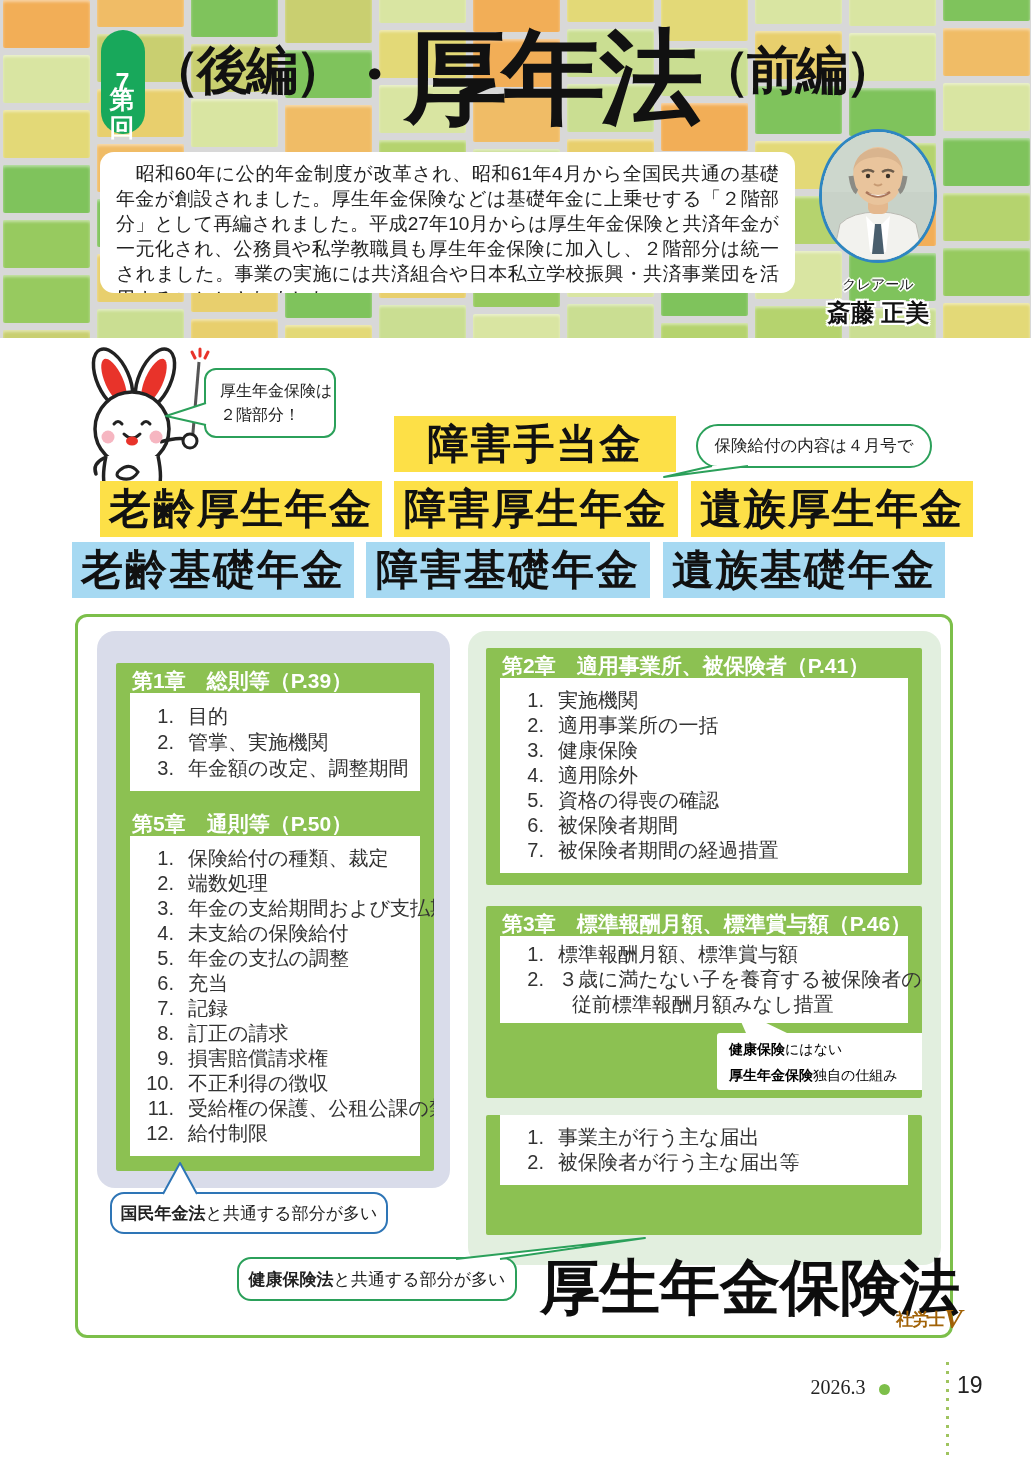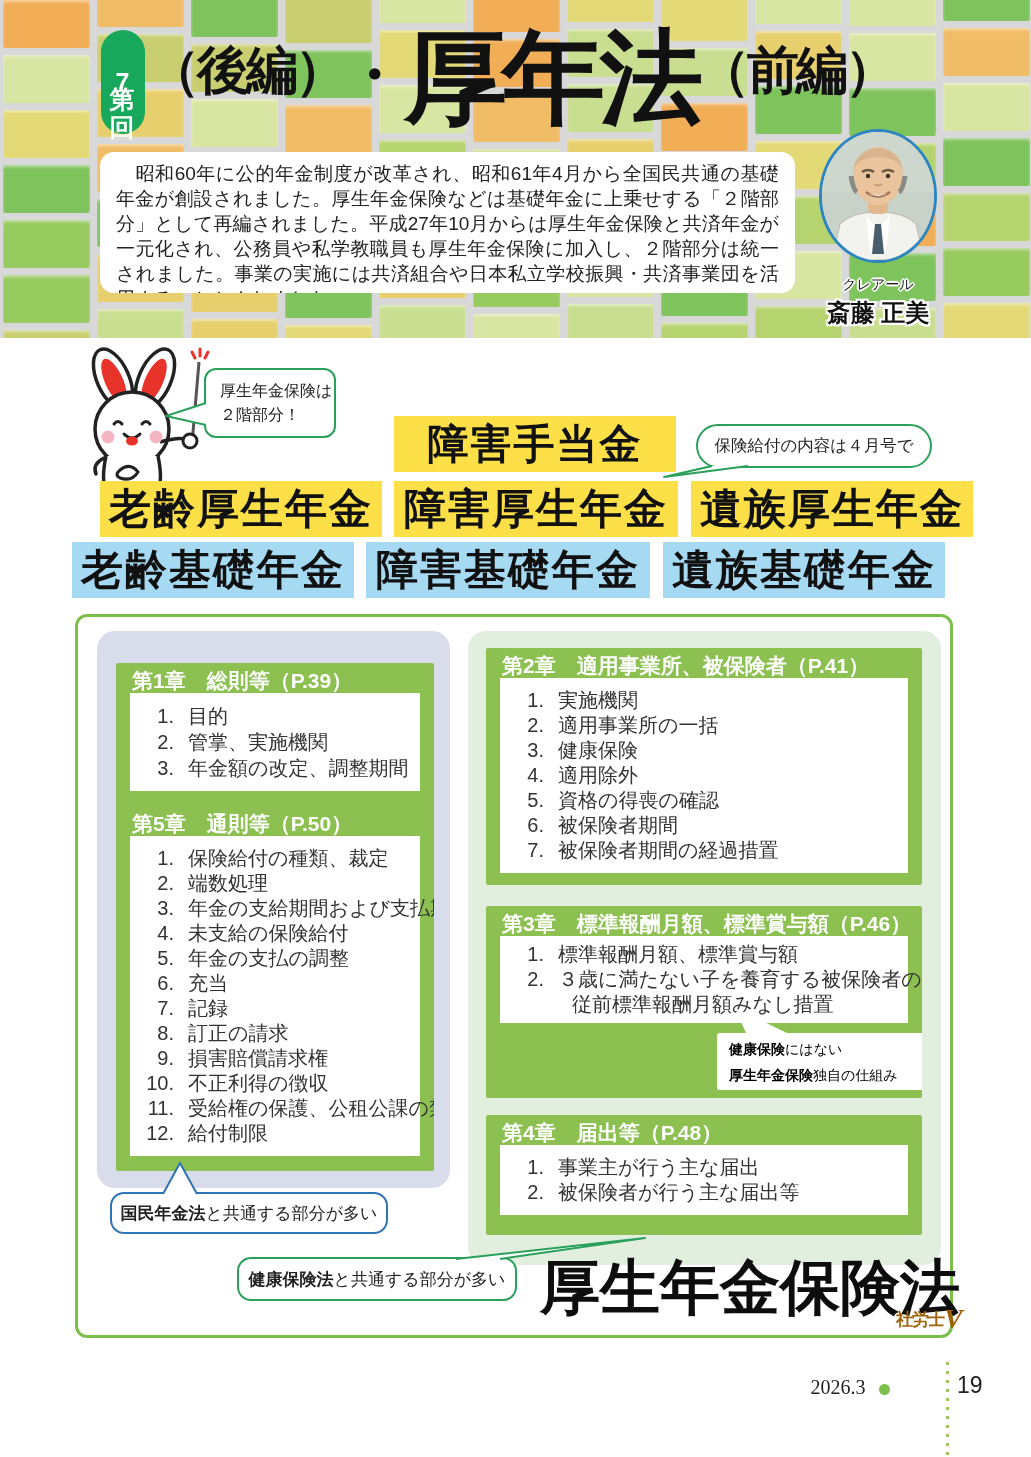--- a/index.html
+++ b/index.html
@@ -413,21 +413,20 @@
             <span class="toc-text">従前標準報酬月額みなし措置</span>
           </div>
         </div>
       <div class="note-box">
         <div><span class="bold">健康保険</span><span>にはない</span></div>
         <div><span class="bold">厚生年金保険</span><span>独自の仕組み</span></div>
       </div>
     </div>
 
     <div class="toc-card ch4">
-      <div class="hd">第4章　届出等（P.48）</div>
       <div class="toc-box">
           <div class="toc-row">
             <span class="toc-num">1.</span>
             <span class="toc-text">事業主が行う主な届出</span>
           </div>
           <div class="toc-row">
             <span class="toc-num">2.</span>
             <span class="toc-text">被保険者が行う主な届出等</span>
           </div>
         </div>

